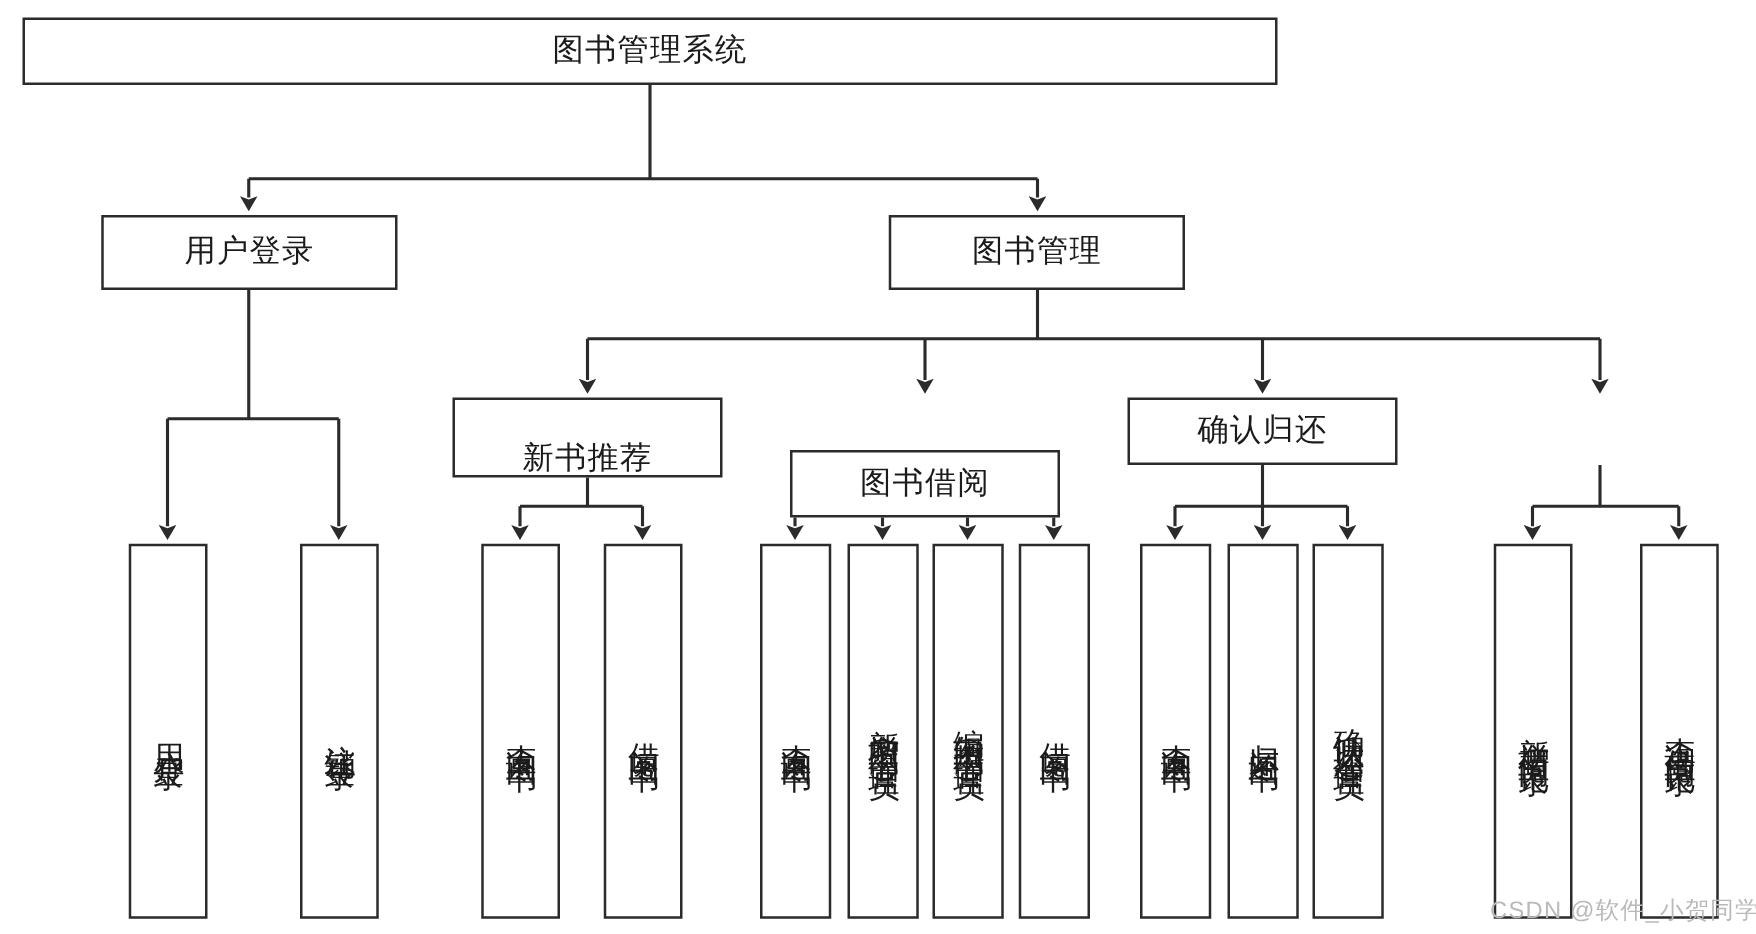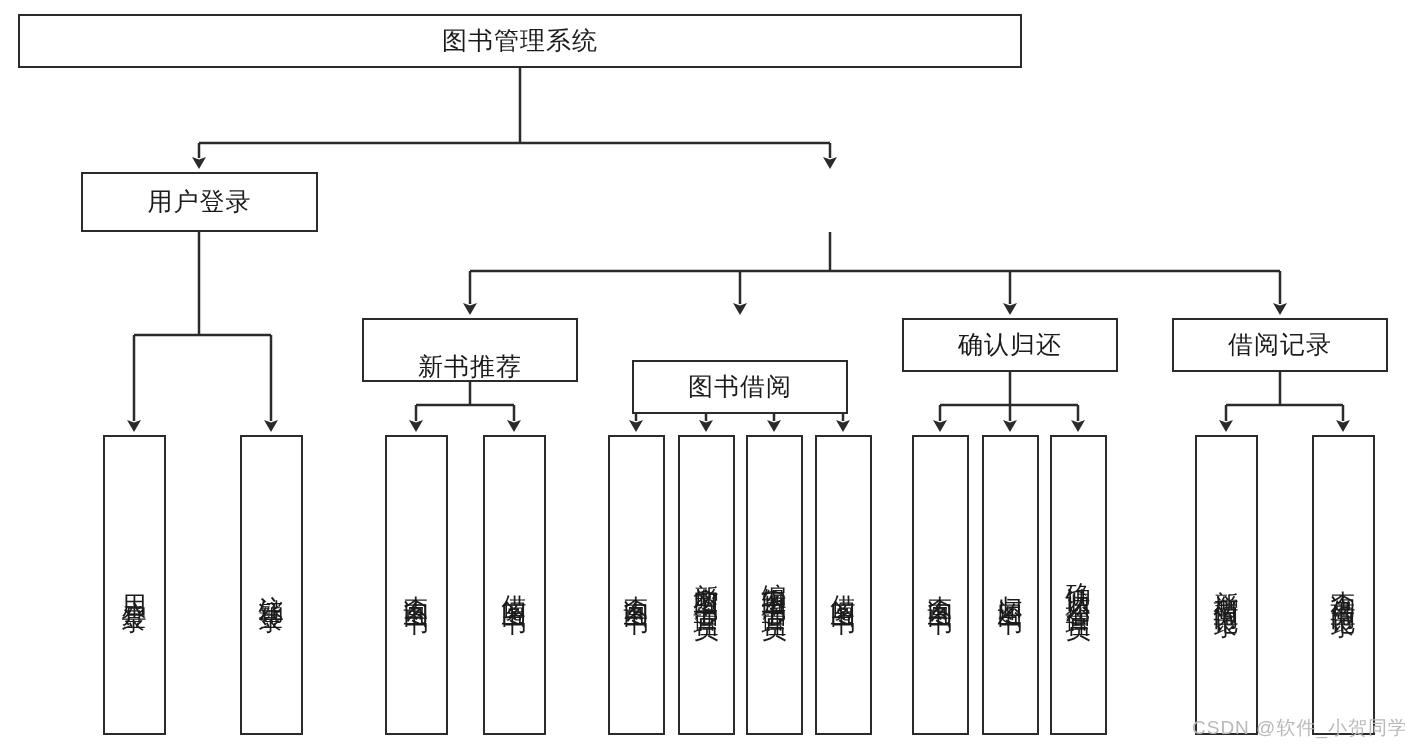--- a/index.html
+++ b/index.html
@@ -116,32 +116,32 @@
     </g>
   </svg>
 
   <div class="node horiz" style="left:18px; top:14px; width:1004px; height:54px;">
     <span>图书管理系统</span>
   </div>
 
   <div class="node horiz" style="left:81px; top:172px; width:237px; height:60px;">
     <span>用户登录</span>
   </div>
+  <div class="node horiz" style="left:711px; top:172px; width:237px; height:60px;">
+    <span>图书管理</span>
+  </div>
 
   <div class="node horiz" style="left:362px; top:318px; width:216px; height:64px;align-items:flex-end;">
     <span>新书推荐</span>
   </div>
   <div class="node horiz" style="left:632px; top:318px; width:216px; height:54px;margin-top:42px;">
     <span>图书借阅</span>
   </div>
   <div class="node horiz" style="left:902px; top:318px; width:216px; height:54px;">
     <span>确认归还</span>
-  </div>
-  <div class="node horiz" style="left:1172px; top:318px; width:216px; height:54px;">
-    <span>借阅记录</span>
   </div>
 
   <div class="node vert" style="left:103px; top:435px; width:63px; height:300px;">
     <span class="vtext">用户登录</span>
   </div>
   <div class="node vert" style="left:240px; top:435px; width:63px; height:300px;">
     <span class="vtext">注销登录</span>
   </div>
 
   <div class="node vert" style="left:385px; top:435px; width:63px; height:300px;">

